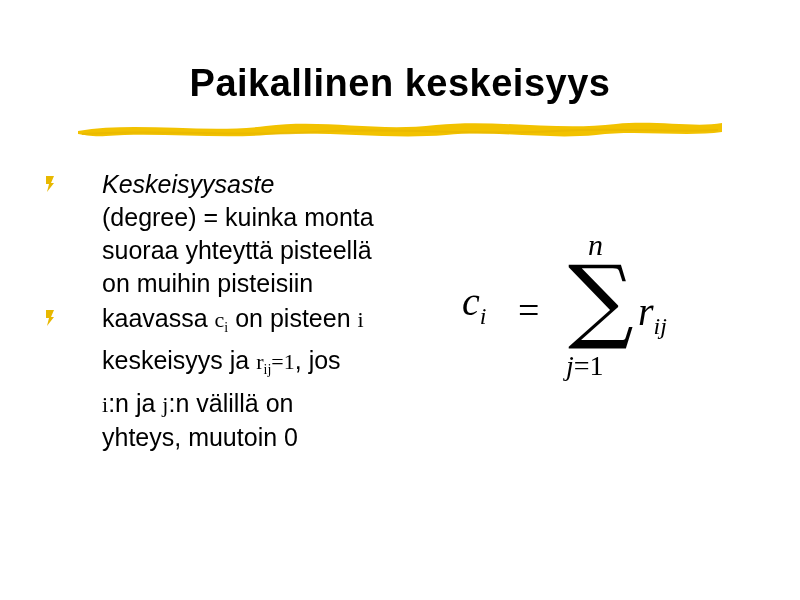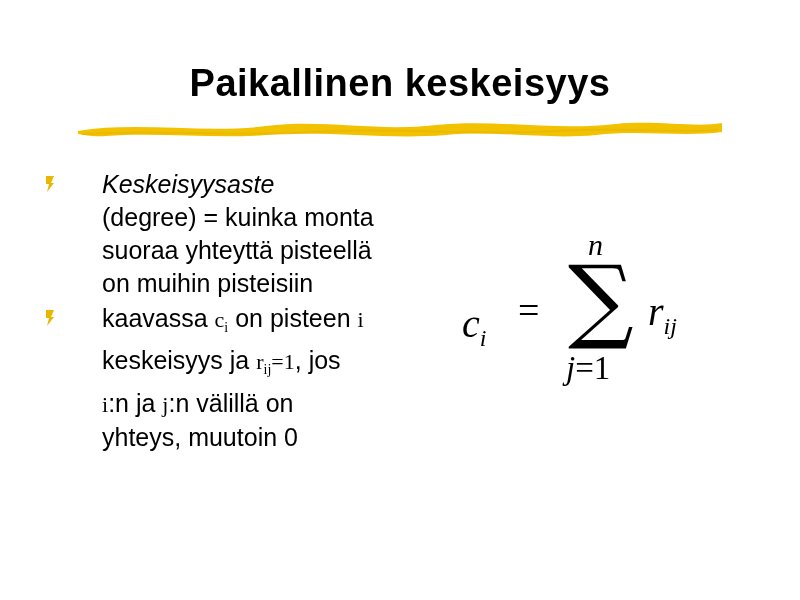--- a/index.html
+++ b/index.html
@@ -78,21 +78,21 @@
     left: 420px;
     top: 232px;
     width: 340px;
     height: 180px;
     font-family: "Liberation Serif", serif;
     color: #000000;
   }
   .f-ci {
     position: absolute;
     left: 42px;
-    top: 68px;
+    top: 46px;
     font-size: 40px;
     font-style: italic;
   }
   .f-ci sub {
     font-size: 24px;
     font-style: italic;
   }
   .f-eq {
     position: absolute;
     left: 98px;
@@ -111,29 +111,29 @@
     position: absolute;
     left: 168px;
     top: -4px;
     font-size: 30px;
     font-style: italic;
   }
   .f-lower {
     position: absolute;
     left: 146px;
     top: 118px;
-    font-size: 33px;
+    font-size: 28px;
     text-align: center;
   }
   .f-lower .var {
     font-style: italic;
   }
   .f-rij {
     position: absolute;
-    left: 228px;
+    left: 218px;
     top: 56px;
     font-size: 40px;
     font-style: italic;
   }
   .f-rij sub {
     font-size: 24px;
     font-style: italic;
   }
 </style>
 </head>

